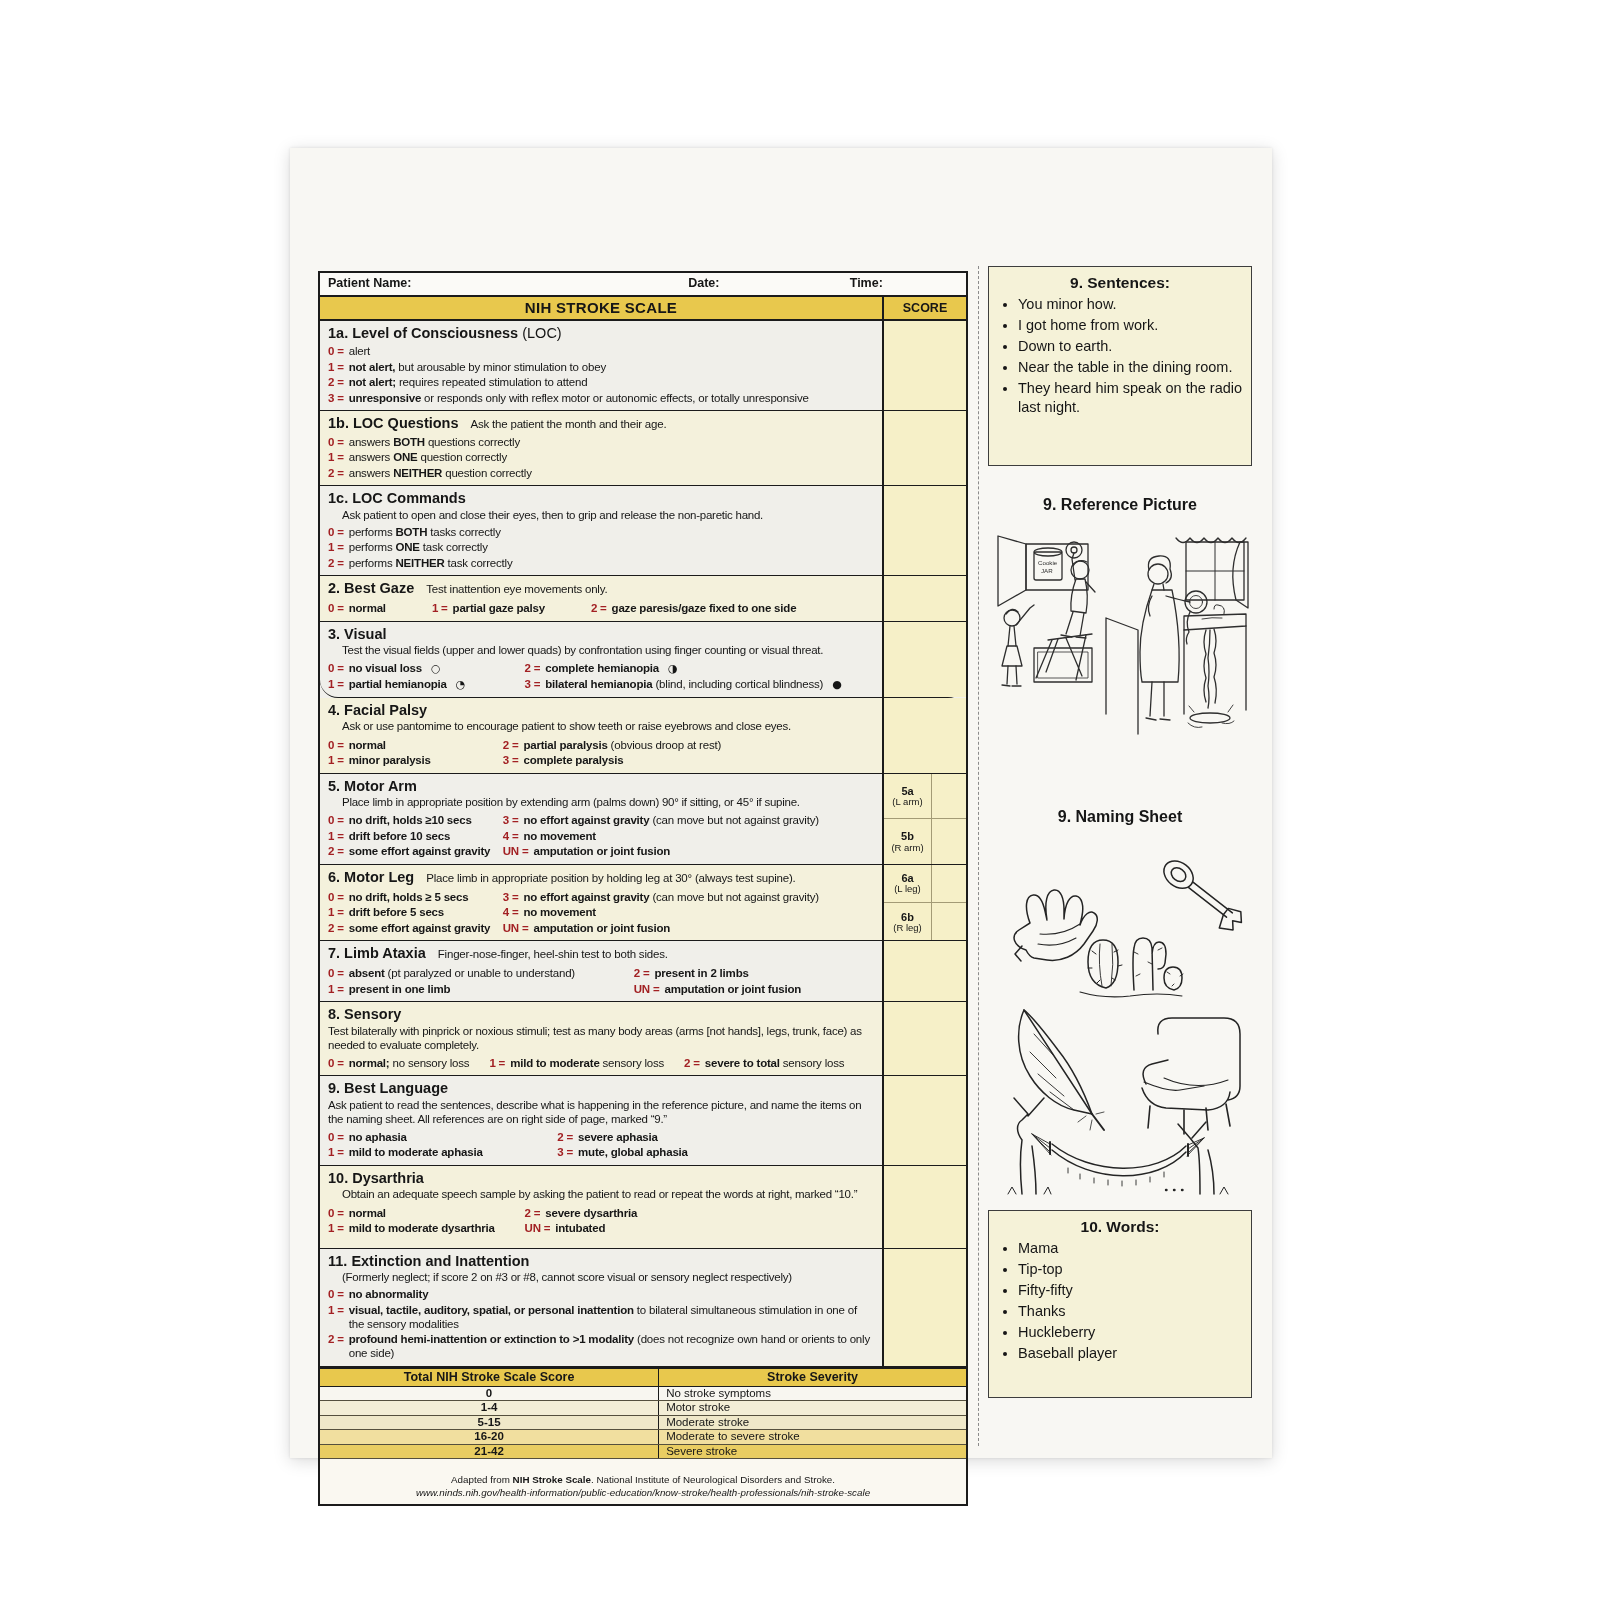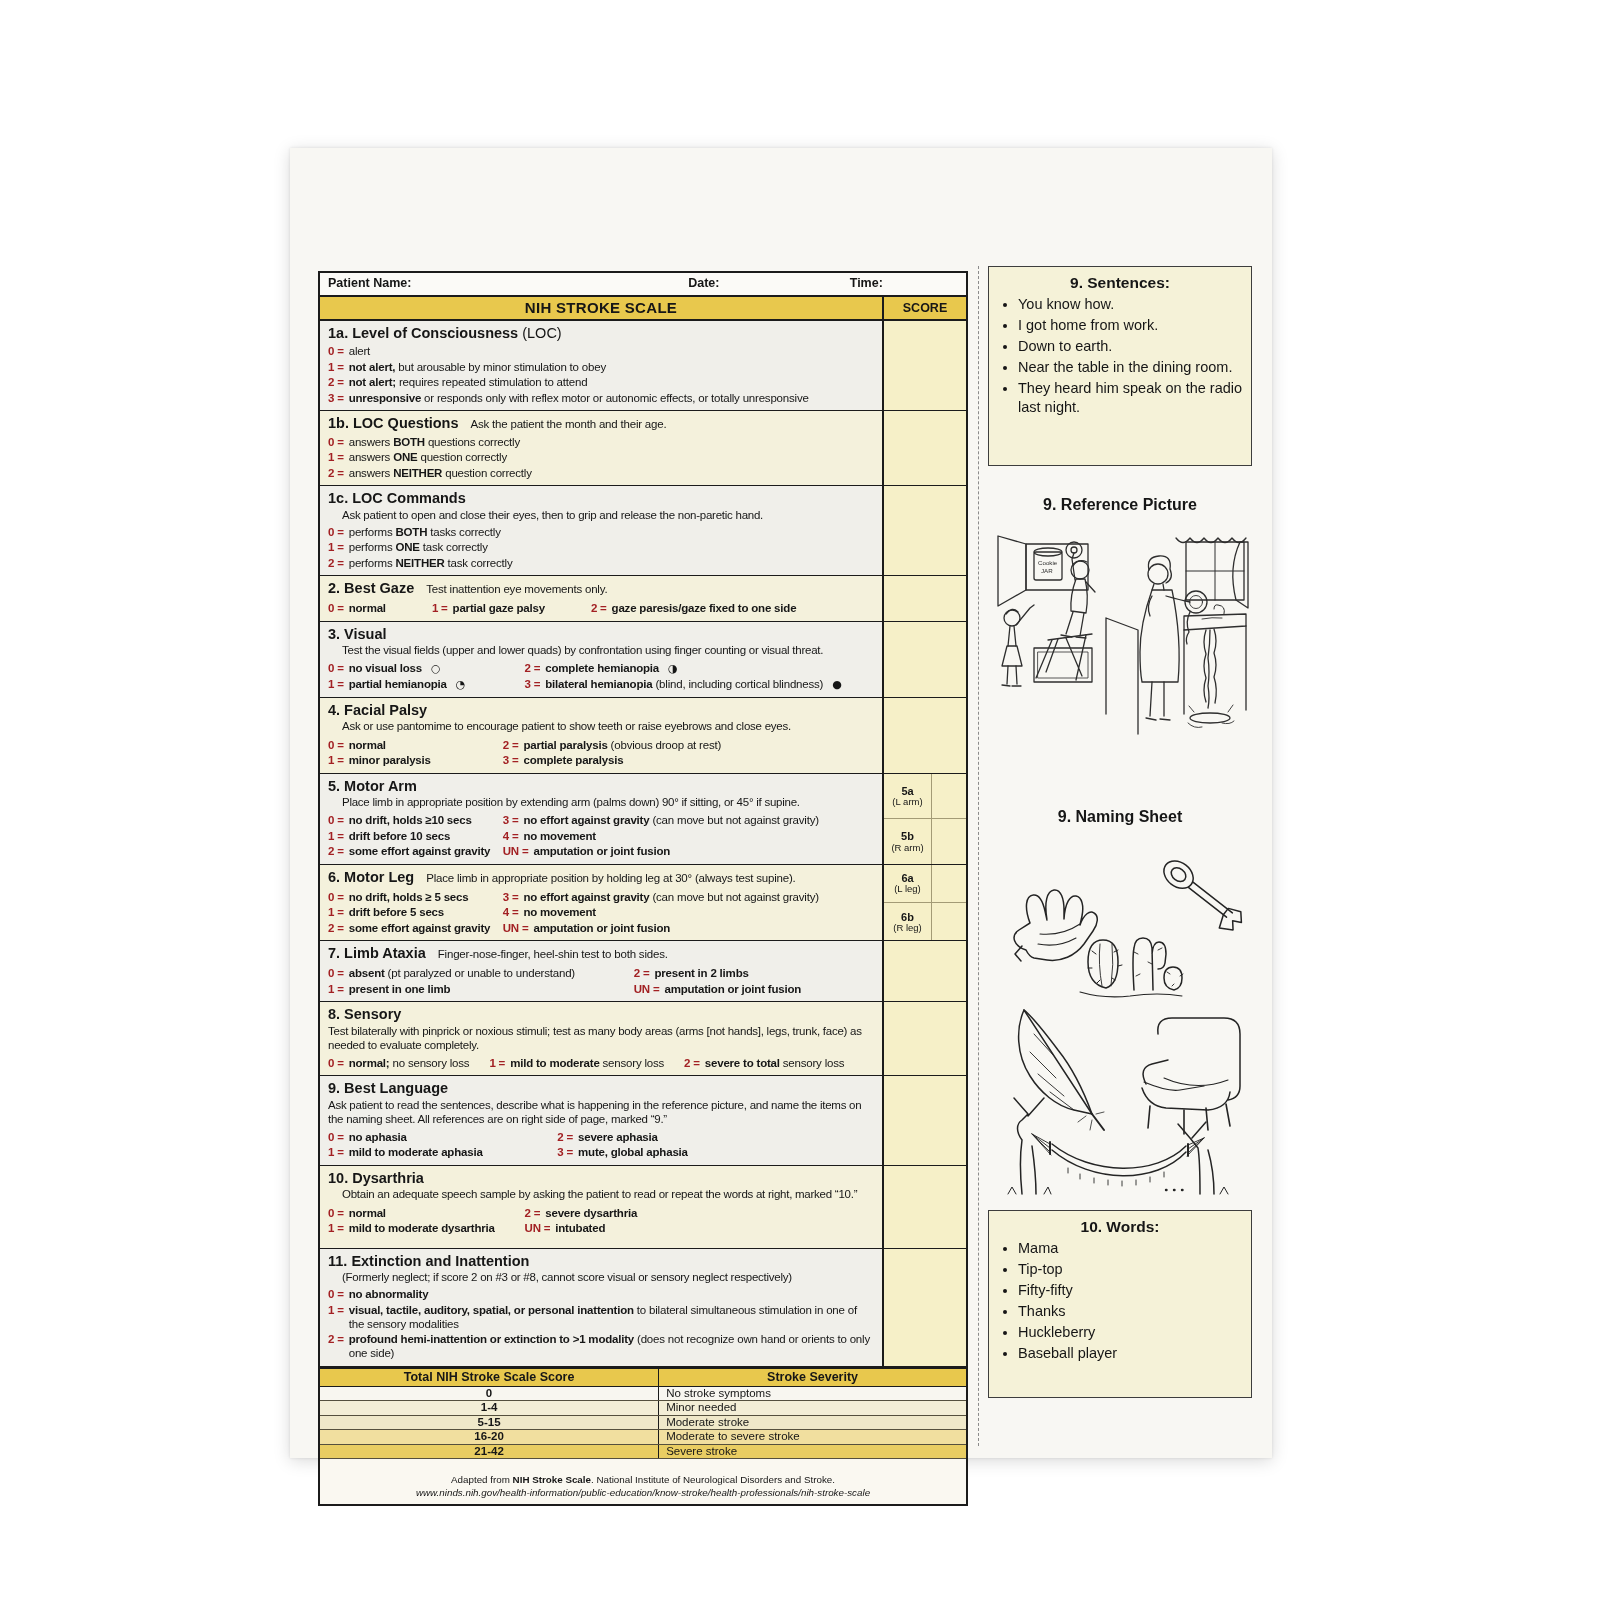--- a/index.html
+++ b/index.html
@@ -188,21 +188,21 @@
                 <span class="otext"><span class="ob">partial gaze palsy</span></span>
               </div>
               <div class="opt">
                 <span class="num">2 =</span>
                 <span class="otext"><span class="ob">gaze paresis/gaze fixed to one side</span></span>
               </div>
             </div>
           </div>
           <div class="sec-score"></div>
         </div>
-        <div class="sec-row tint-gray" style="min-height: 70px;">
+        <div class="sec-row tint-gray" style="min-height: 70px; border-radius: 18px;">
           <div class="sec-main">
             <div class="sec-head"><span class="sec-title">3. Visual</span></div>
             <div class="sec-note indent">Test the visual fields (upper and lower quads) by confrontation using finger counting or visual threat.</div>
             <div class="twocol">
               <div class="tc" style="width: 36%;">
                 <div class="opt">
                   <span class="num">0 =</span>
                   <span class="otext"><span class="ob">no visual loss</span><span class="glyph">○</span></span>
                 </div>
                 <div class="opt">
@@ -495,21 +495,21 @@
         <div class="sev-c1">Total NIH Stroke Scale Score</div>
         <div class="sev-c2">Stroke Severity</div>
       </div>
       <div id="sev-rows">
           <div class="sev-row sev-t0">
             <div class="sev-c1">0</div>
             <div class="sev-c2">No stroke symptoms</div>
           </div>
           <div class="sev-row sev-t1">
             <div class="sev-c1">1-4</div>
-            <div class="sev-c2">Minor needed</div>
+            <div class="sev-c2">Motor stroke</div>
           </div>
           <div class="sev-row sev-t2">
             <div class="sev-c1">5-15</div>
             <div class="sev-c2">Moderate stroke</div>
           </div>
           <div class="sev-row sev-t3">
             <div class="sev-c1">16-20</div>
             <div class="sev-c2">Moderate to severe stroke</div>
           </div>
           <div class="sev-row sev-t4">
@@ -523,21 +523,21 @@
       <div><span>Adapted from </span><b>NIH Stroke Scale</b><span>. National Institute of Neurological Disorders and Stroke.</span></div>
       <div class="f-url">www.ninds.nih.gov/health-information/public-education/know-stroke/health-professionals/nih-stroke-scale</div>
     </div>
   </div>
 
   <div class="divider"></div>
 
   <div class="side-box box-sentences">
     <div class="side-title">9. Sentences:</div>
     <ul class="side-list" id="sentences-list">
-        <li>You know how.</li>
+        <li>You minor how.</li>
         <li>I got home from work.</li>
         <li>Down to earth.</li>
         <li>Near the table in the dining room.</li>
         <li>They heard him speak on the radio last night.</li>
       </ul>
   </div>
 
   <div class="side-caption cap-ref">9. Reference Picture</div>
   <div class="side-art art-ref">
     <svg width="264" height="268" viewBox="0 0 264 268">

